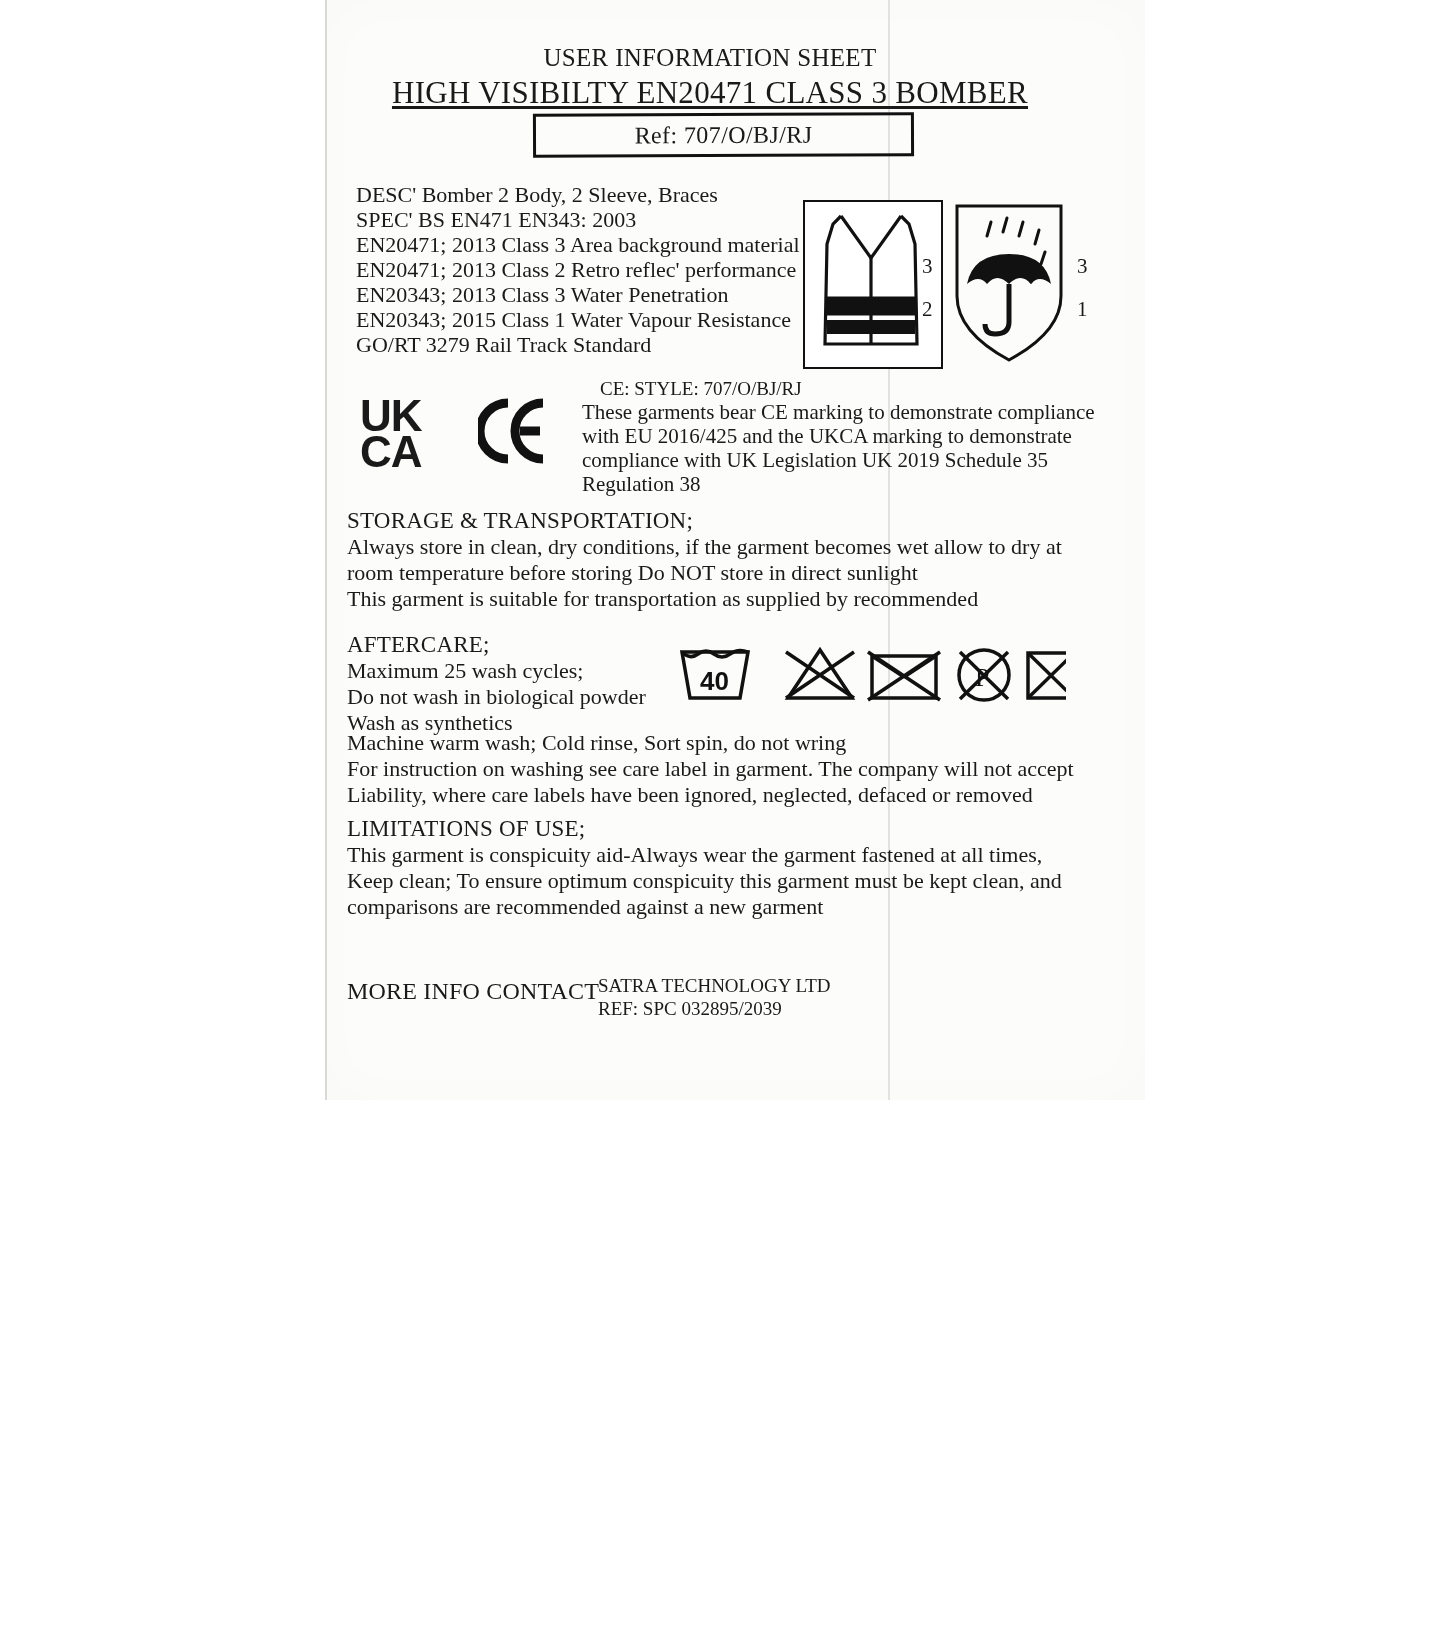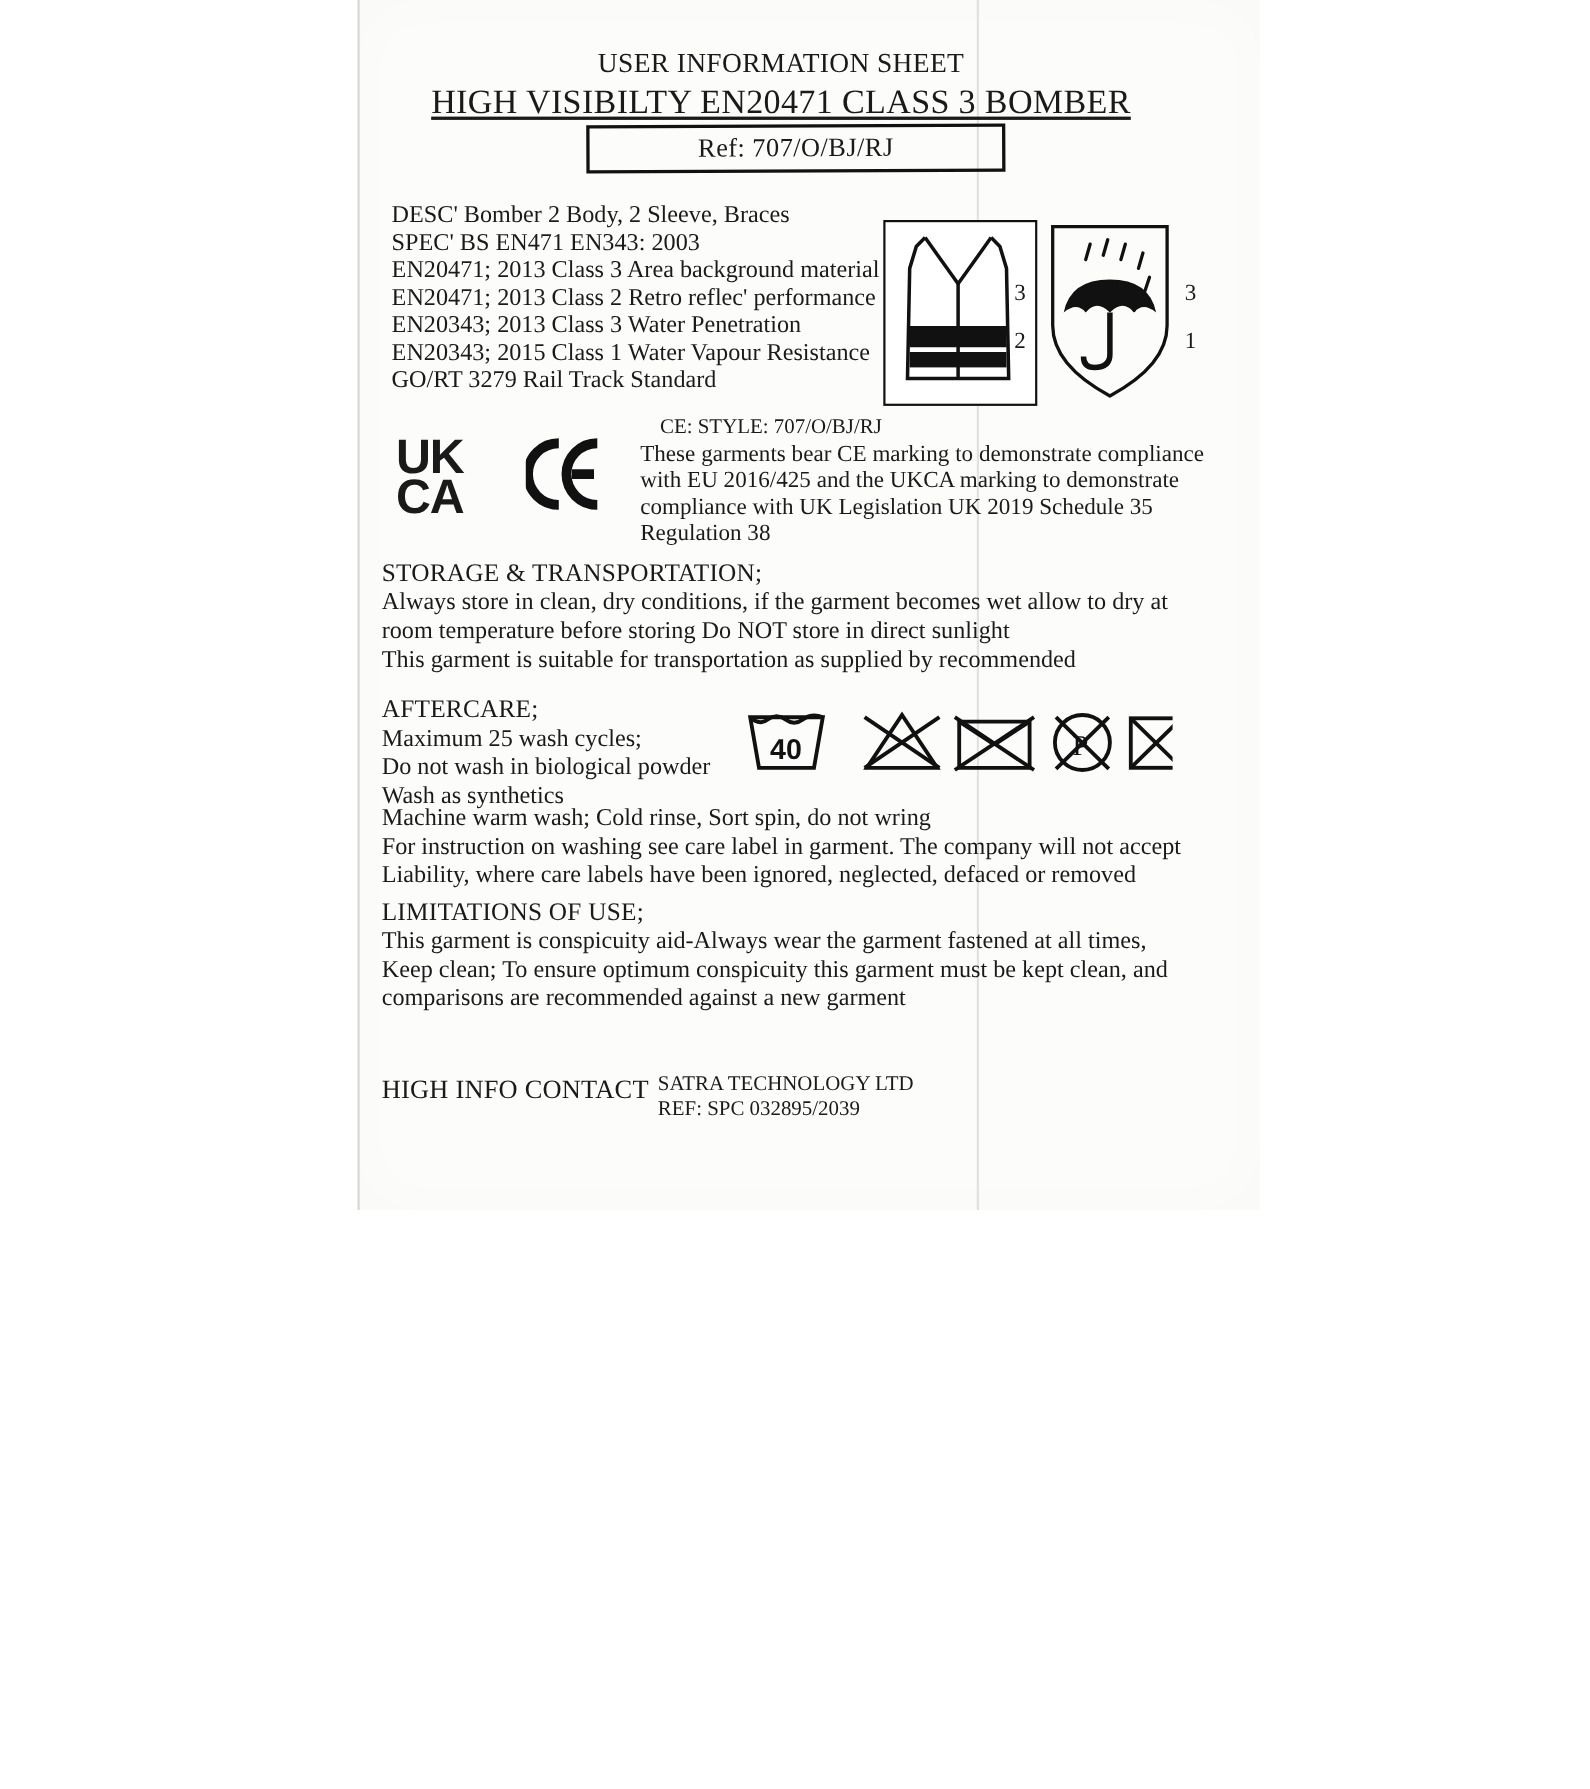--- a/index.html
+++ b/index.html
@@ -359,19 +359,19 @@
     </svg>
   </div>
 
   <div class="section" id="sec-limits">
     <div class="head">LIMITATIONS OF USE;</div>
     <div>This garment is conspicuity aid-Always wear the garment fastened at all times,</div>
     <div>Keep clean; To ensure optimum conspicuity this garment must be kept clean, and</div>
     <div>comparisons are recommended against a new garment</div>
   </div>
 
-  <div id="more-info-label">HIGH INFO CONTACT</div>
+  <div id="more-info-label">MORE INFO CONTACT</div>
   <div id="footer-lines">
     <div>SATRA TECHNOLOGY LTD</div>
     <div>REF: SPC 032895/2039</div>
   </div>
 
 </div>
 
 </body></html>

